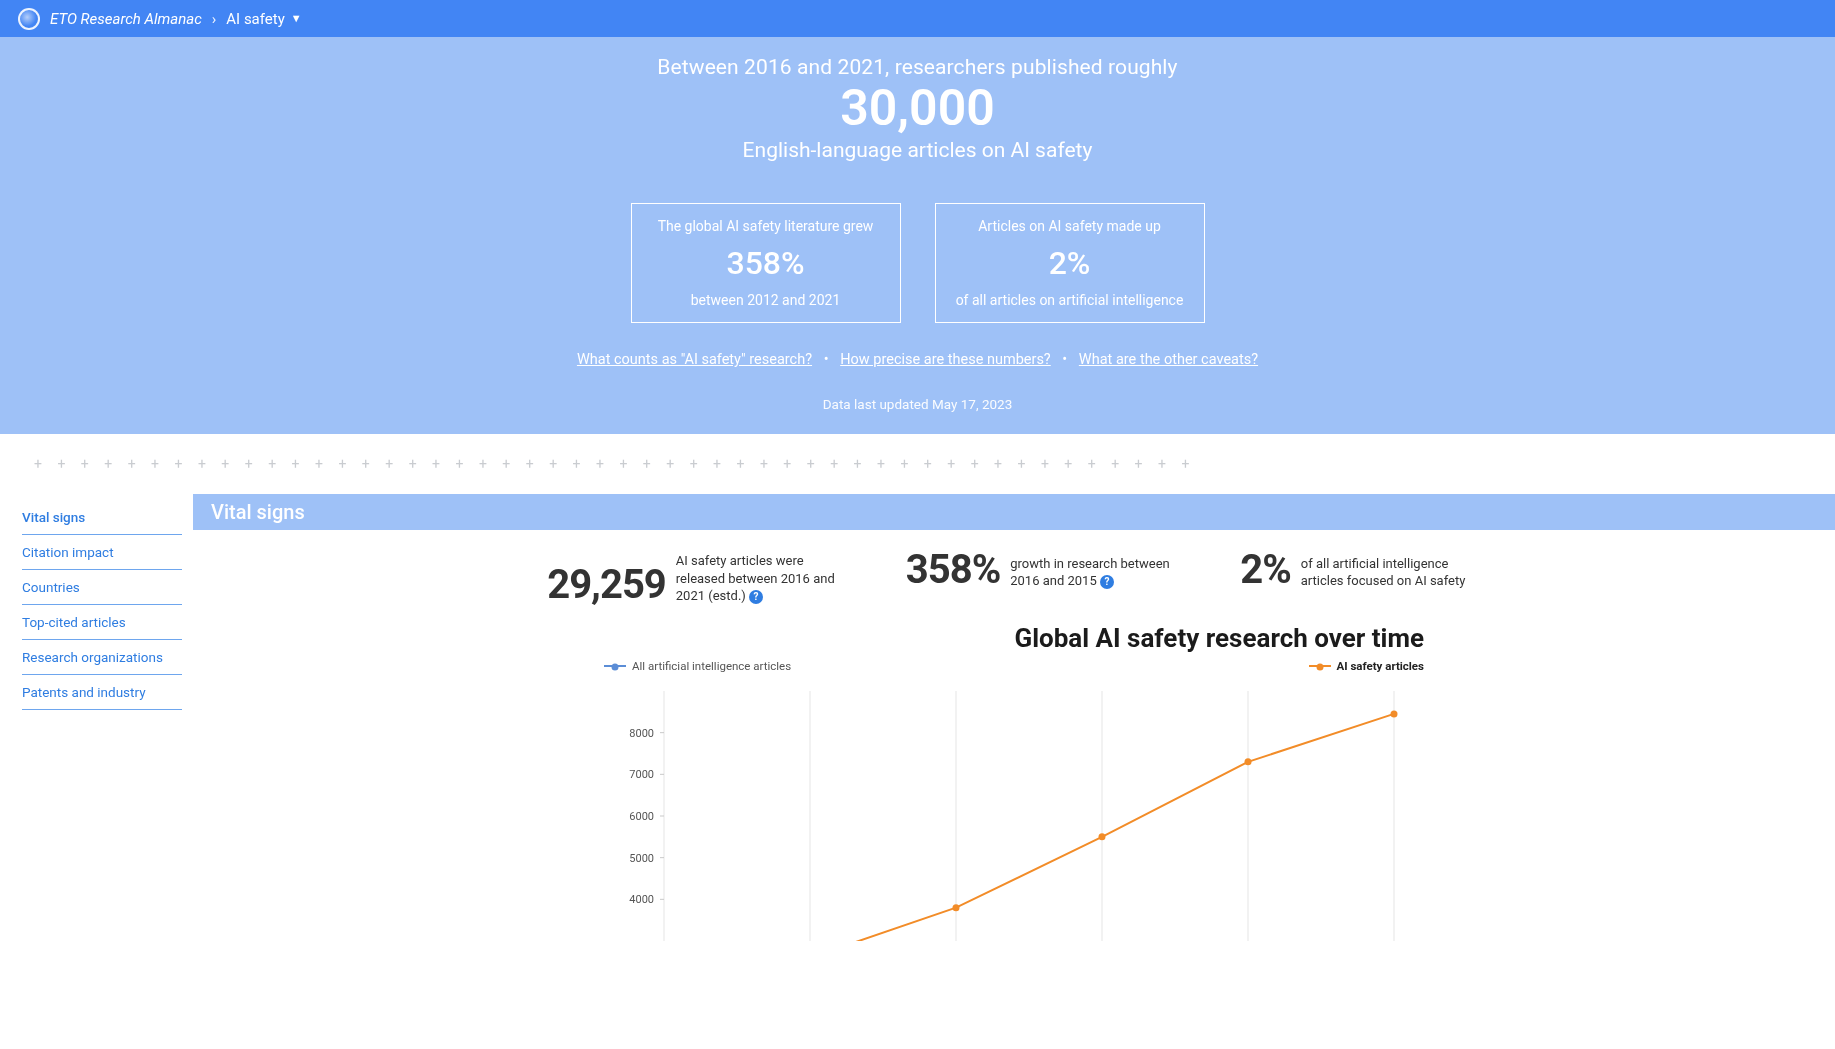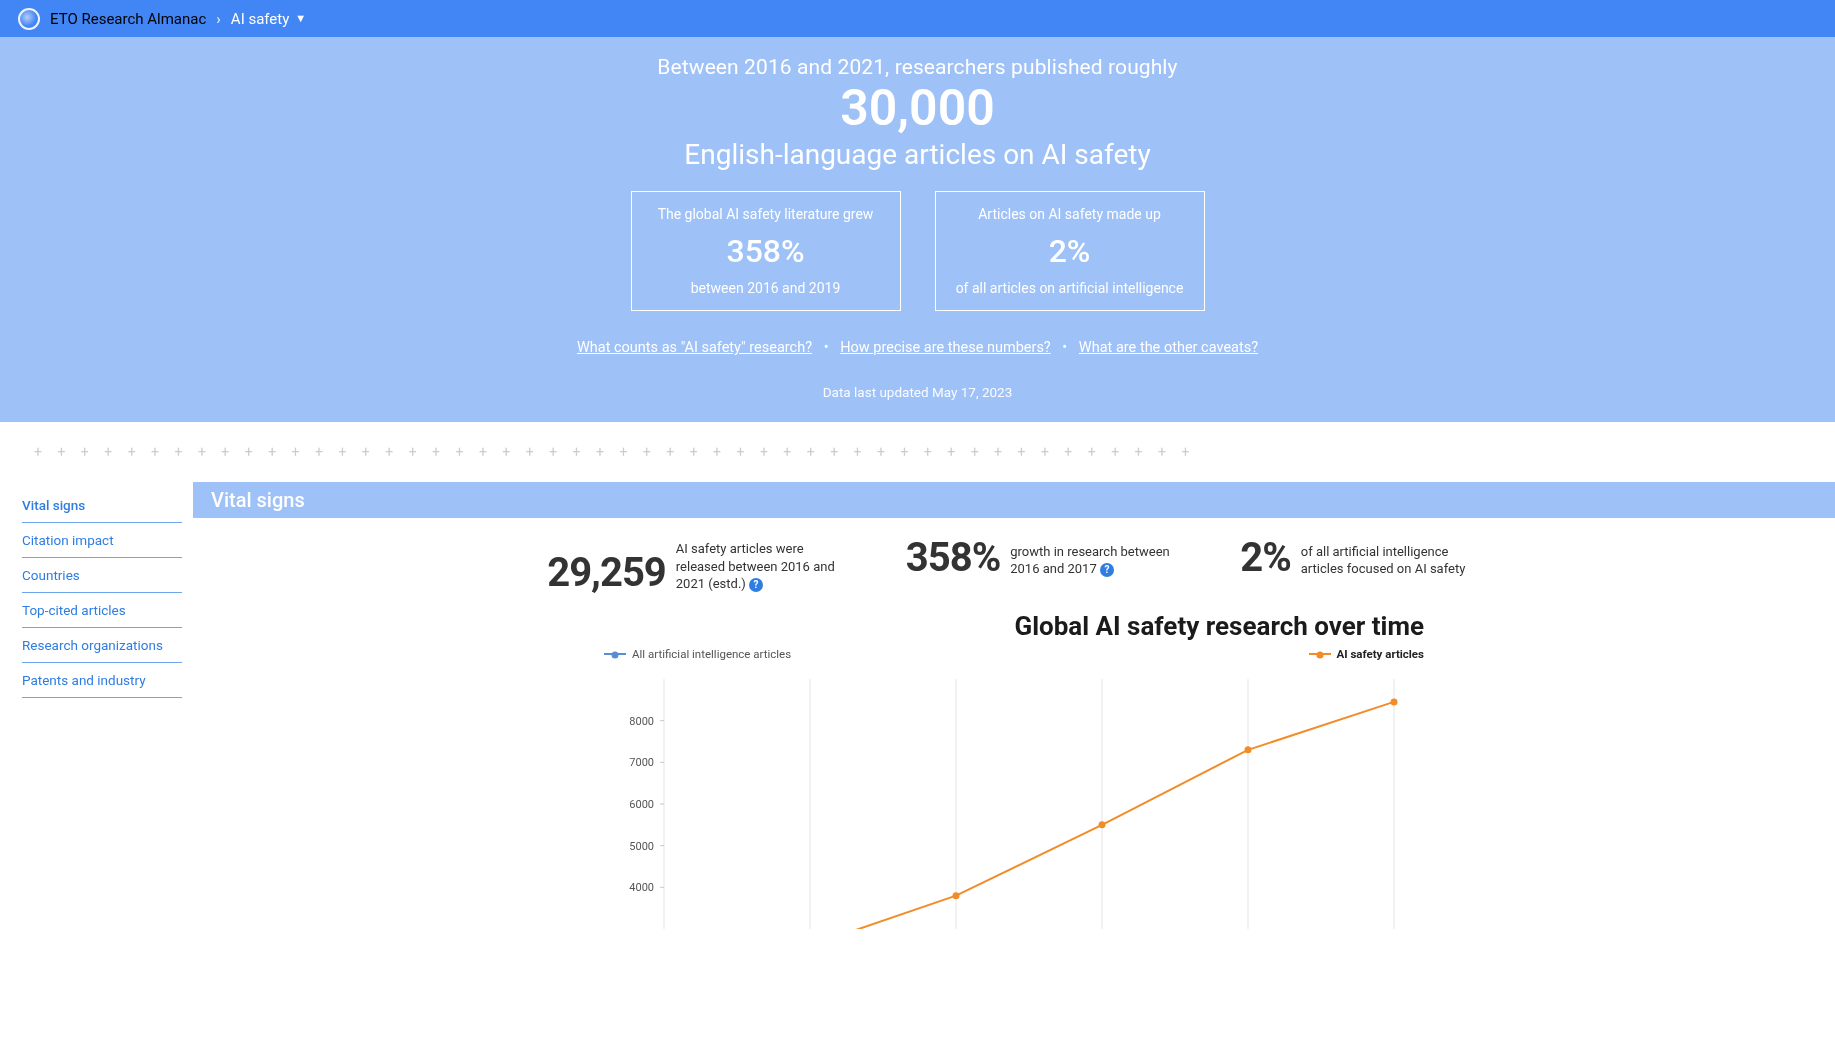--- a/index.html
+++ b/index.html
@@ -30,21 +30,21 @@
   .topbar .dropdown { display:flex; align-items:center; cursor:pointer; }
   .topbar .caret-down { margin-left:6px; font-size:11px; }
   .hero {
     background: #9ec1f7;
     color: #fff;
     text-align: center;
     padding: 16px 4px 22px;
   }
   .hero .line1 { font-size: 21px; margin-top: 2px; letter-spacing:.1px; }
   .hero .big  { font-size: 50px; font-weight: 600; line-height:1.1; margin: 2px 0 2px; }
-  .hero .line3 { font-size: 28px; margin-bottom: 20px; }
+  .hero .line3 { font-size: 21px; margin-bottom: 41px; }
   .statboxes {
     display:flex; justify-content:center; gap:34px; margin-bottom: 28px;
   }
   .statbox {
     border:1px solid #fff; padding:14px 20px 14px; width:270px;
   }
   .statbox .sb-line { font-size:14px; }
   .statbox .sb-big  { font-size:32px; font-weight:500; margin:10px 0; }
   .faqlinks {
     font-size:14.5px; margin-bottom: 28px;
@@ -98,38 +98,38 @@
   .gridline { stroke:#e5e5e5; stroke-width:1; }
   .axisline { stroke:#c9c9c9; stroke-width:1; }
   .series-line { fill:none; stroke-width:2; }
   .pt { r:3.5; }
 </style>
 </head>
 <body>
 
 <div class="topbar">
   <span class="logo-circ"></span>
-  <a style="color:#000000;text-decoration:none;cursor:pointer;">ETO Research Almanac</a>
+  <a style="color:#ffffff;text-decoration:none;cursor:pointer;font-style:italic;">ETO Research Almanac</a>
   <span class="crumb-caret">›</span>
   <span class="dropdown">
     <span>AI safety</span>
     <span class="caret-down">▼</span>
   </span>
 </div>
 
 <div class="hero">
   <div class="line1">Between 2016 and 2021, researchers published roughly</div>
   <div class="big">30,000</div>
   <div class="line3">English-language articles on AI safety</div>
 
   <div class="statboxes">
     <div class="statbox">
       <div class="sb-line">The global AI safety literature grew</div>
       <div class="sb-big">358%</div>
-      <div class="sb-line">between 2016 and 2019</div>
+      <div class="sb-line">between 2012 and 2021</div>
     </div>
     <div class="statbox">
       <div class="sb-line">Articles on AI safety made up</div>
       <div class="sb-big">2%</div>
       <div class="sb-line">of all articles on artificial intelligence</div>
     </div>
   </div>
 
   <div class="faqlinks">
     <a>What counts as "AI safety" research?</a>
@@ -163,21 +163,21 @@
       <div class="metric">
         <span class="mbig">29,259</span>
         <span class="mdesc">
           <span>AI safety articles were released between 2016 and 2021 (estd.)</span>
           <span class="info-badge">?</span>
         </span>
       </div>
       <div class="metric">
         <span class="mbig">358%</span>
         <span class="mdesc">
-          <span>growth in research between 2016 and 2017</span>
+          <span>growth in research between 2016 and 2015</span>
           <span class="info-badge">?</span>
         </span>
       </div>
       <div class="metric">
         <span class="mbig">2%</span>
         <span class="mdesc">
           <span>of all artificial intelligence articles focused on AI safety</span>
         </span>
       </div>
     </div>

